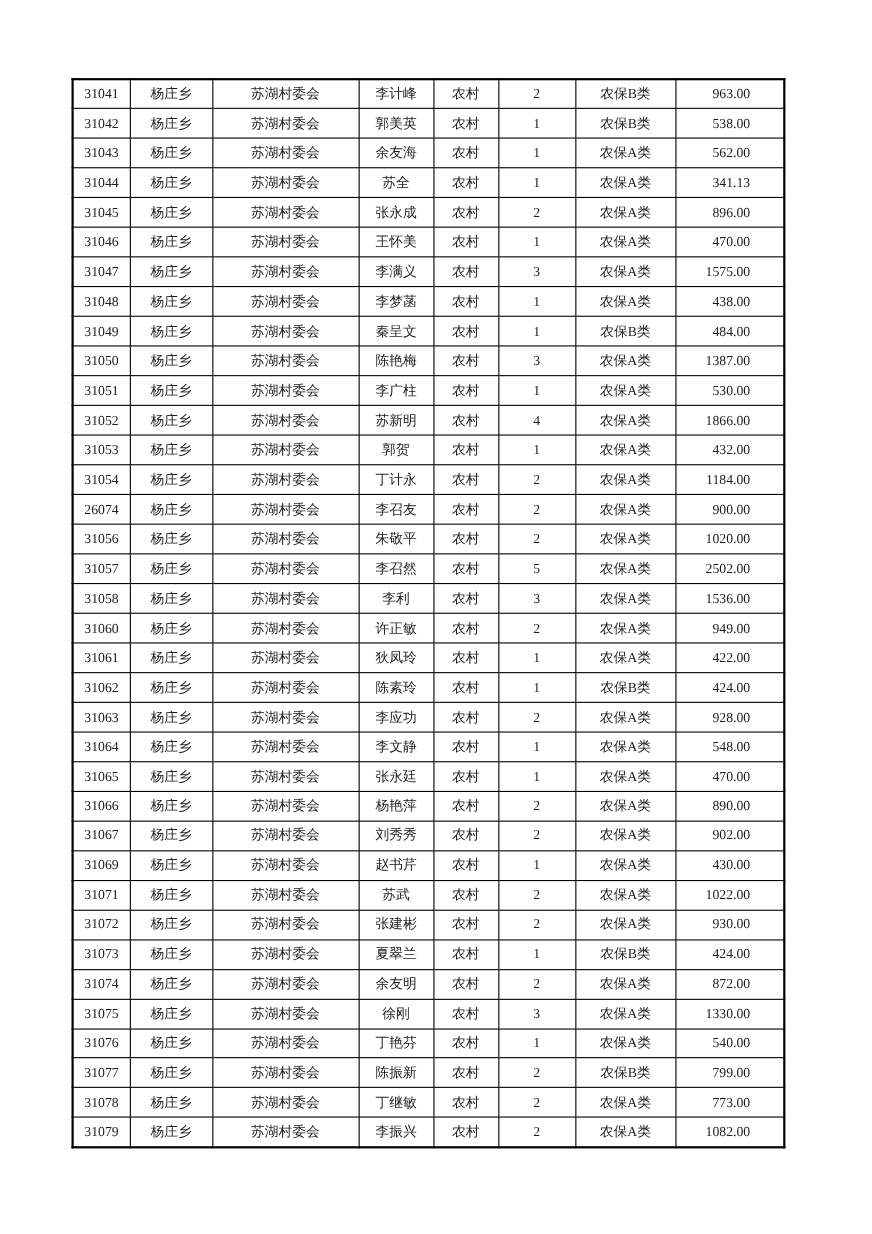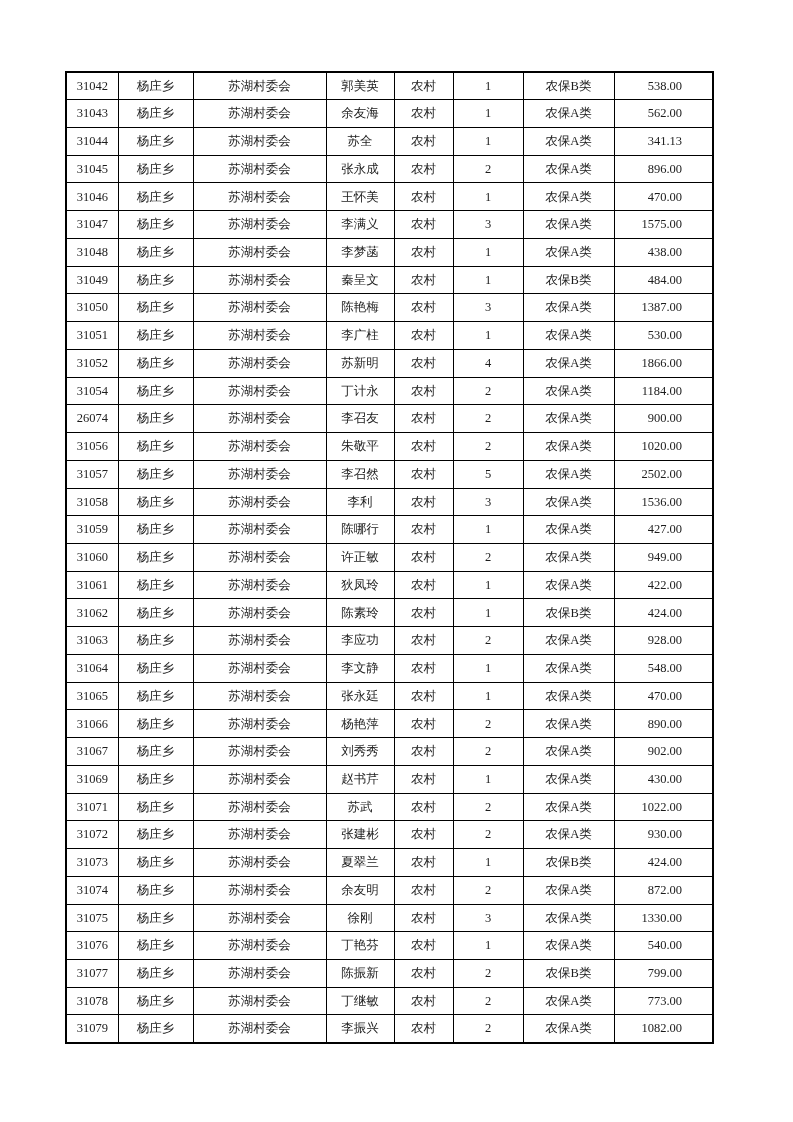--- a/index.html
+++ b/index.html
@@ -60,20 +60,30 @@
         <col class="c1">
         <col class="c2">
         <col class="c3">
       <col class="c4">
         <col class="c5">
         <col class="c6">
         <col class="c7">
     </colgroup>
     <tbody>
         <tr>
+          <td>31041</td>
+          <td>杨庄乡</td>
+          <td>苏湖村委会</td>
+          <td>李计峰</td>
+          <td>农村</td>
+          <td>2</td>
+          <td>农保B类</td>
+          <td class="amount">963.00</td>
+        </tr>
+        <tr>
           <td>31042</td>
           <td>杨庄乡</td>
           <td>苏湖村委会</td>
           <td>郭美英</td>
           <td>农村</td>
           <td>1</td>
           <td>农保B类</td>
           <td class="amount">538.00</td>
         </tr>
         <tr>
@@ -170,20 +180,30 @@
           <td>31052</td>
           <td>杨庄乡</td>
           <td>苏湖村委会</td>
           <td>苏新明</td>
           <td>农村</td>
           <td>4</td>
           <td>农保A类</td>
           <td class="amount">1866.00</td>
         </tr>
         <tr>
+          <td>31053</td>
+          <td>杨庄乡</td>
+          <td>苏湖村委会</td>
+          <td>郭贺</td>
+          <td>农村</td>
+          <td>1</td>
+          <td>农保A类</td>
+          <td class="amount">432.00</td>
+        </tr>
+        <tr>
           <td>31054</td>
           <td>杨庄乡</td>
           <td>苏湖村委会</td>
           <td>丁计永</td>
           <td>农村</td>
           <td>2</td>
           <td>农保A类</td>
           <td class="amount">1184.00</td>
         </tr>
         <tr>
@@ -218,30 +238,20 @@
         </tr>
         <tr>
           <td>31058</td>
           <td>杨庄乡</td>
           <td>苏湖村委会</td>
           <td>李利</td>
           <td>农村</td>
           <td>3</td>
           <td>农保A类</td>
           <td class="amount">1536.00</td>
-        </tr>
-        <tr>
-          <td>31059</td>
-          <td>杨庄乡</td>
-          <td>苏湖村委会</td>
-          <td>陈哪行</td>
-          <td>农村</td>
-          <td>1</td>
-          <td>农保A类</td>
-          <td class="amount">427.00</td>
         </tr>
         <tr>
           <td>31060</td>
           <td>杨庄乡</td>
           <td>苏湖村委会</td>
           <td>许正敏</td>
           <td>农村</td>
           <td>2</td>
           <td>农保A类</td>
           <td class="amount">949.00</td>

